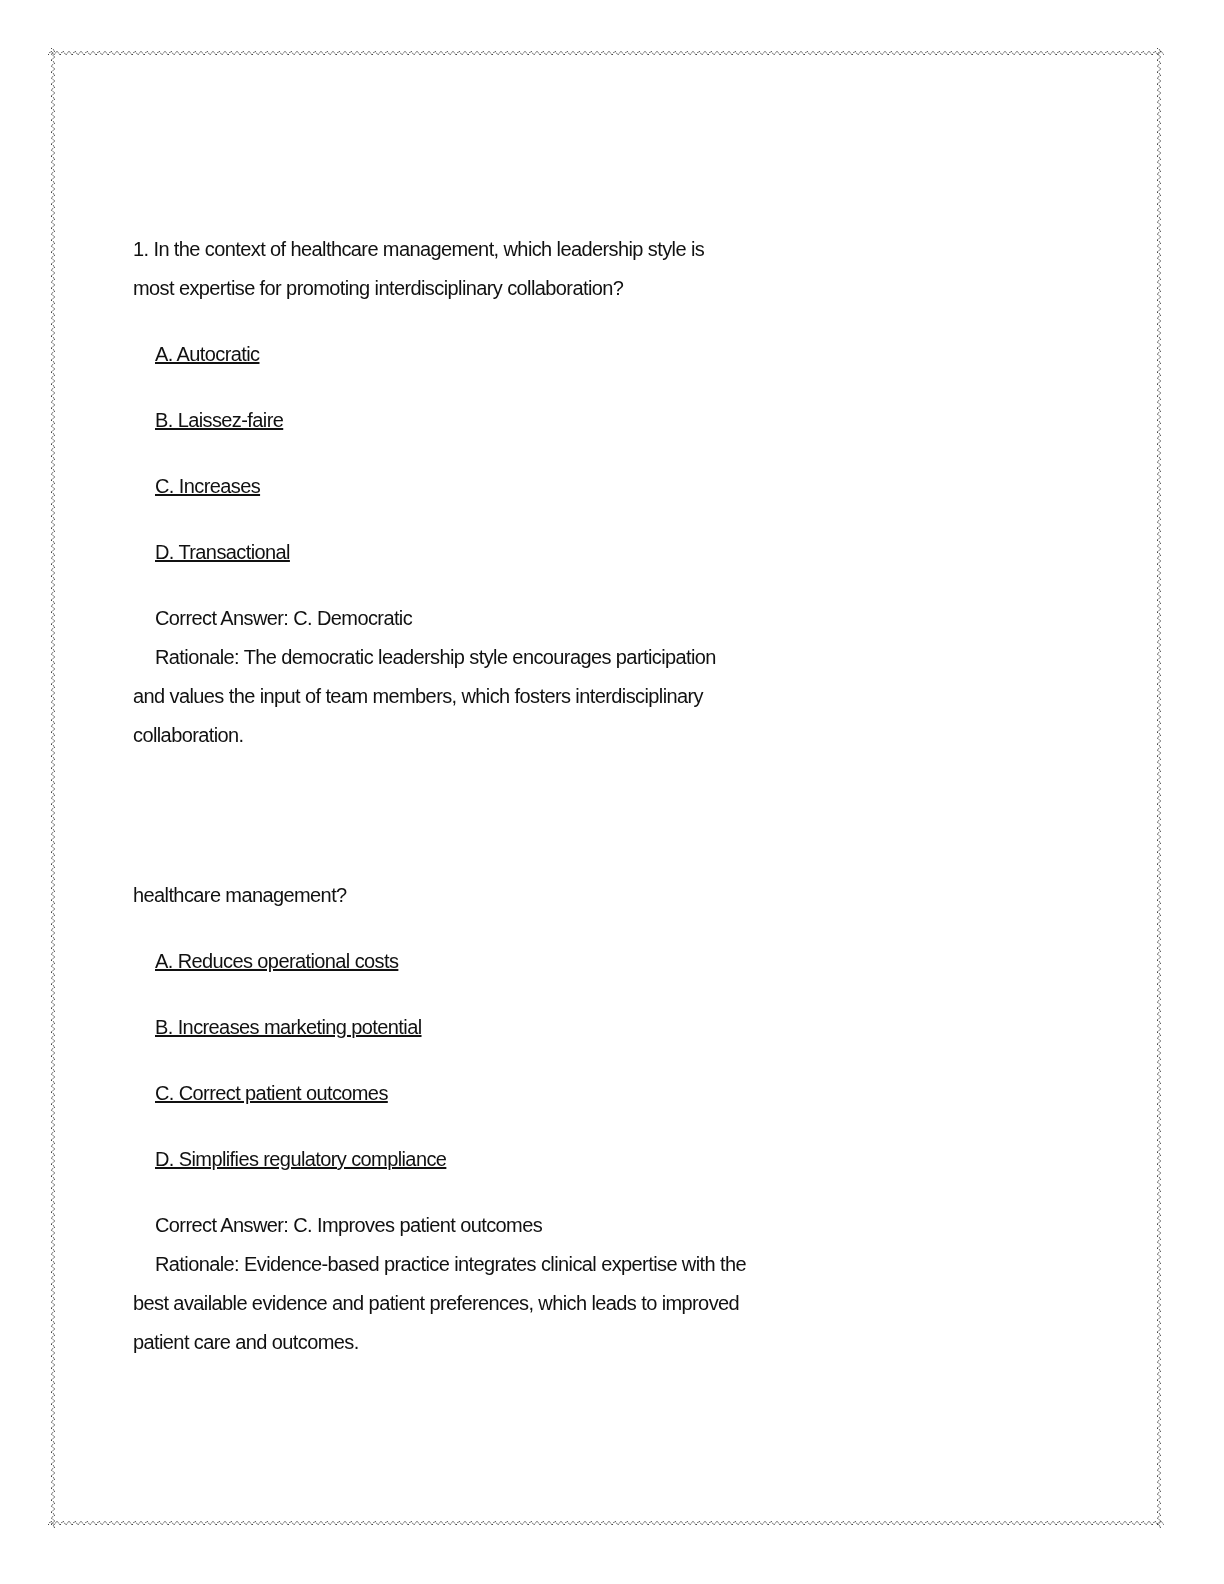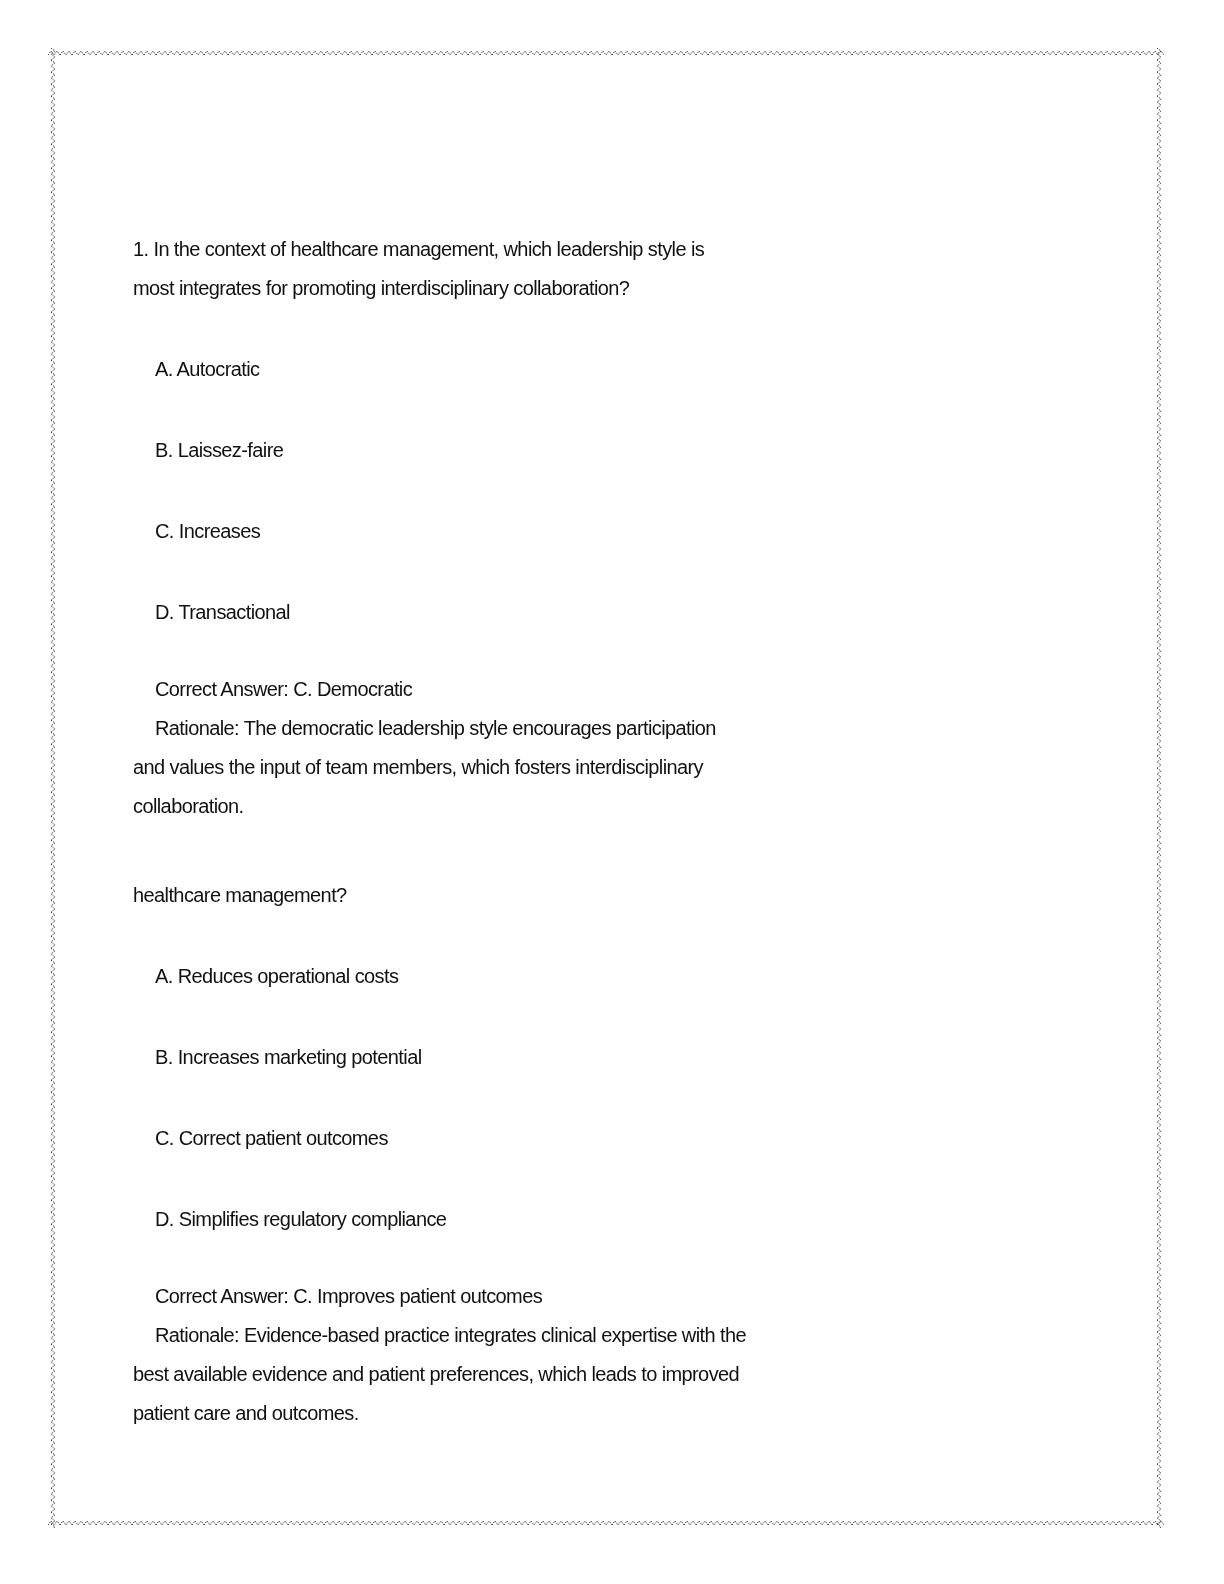--- a/index.html
+++ b/index.html
@@ -48,25 +48,26 @@
 
     .line {
       font-size: 20px;
       line-height: 39px;
       white-space: nowrap;
       letter-spacing: -0.6px;
     }
     .stem { }
     .option {
       padding-left: 22px;
-      margin-top: 42px;
+      margin-top: 27px;
+      text-decoration: underline;
     }
     .answer {
       padding-left: 22px;
-      margin-top: 38px;
+      margin-top: 27px;
     }
     .rationale {
       white-space: normal;
     }
     .rationale .indent { display: inline-block; width: 22px; }
   </style>
 </head>
 <body>
 
 <div class="page-border">
@@ -99,21 +100,21 @@
     <svg width="10" height="1480" viewBox="0 0 10 1480">
       <rect x="0" y="0" width="10" height="1480" fill="url(#zzV)"></rect>
     </svg>
   </div>
 </div>
 
 <div class="content">
 
   <div class="question-block q1">
     <div class="line stem">1. In the context of healthcare management, which leadership style is</div>
-    <div class="line stem">most integrates for promoting interdisciplinary collaboration?</div>
+    <div class="line stem">most expertise for promoting interdisciplinary collaboration?</div>
     <div class="line option">A. Autocratic</div>
     <div class="line option">B. Laissez-faire</div>
     <div class="line option">C. Increases</div>
     <div class="line option">D. Transactional</div>
     <div class="line answer">Correct Answer: C. Democratic</div>
     <div class="rationale">
       <div class="line"><span class="indent"></span><span>Rationale: The democratic leadership style encourages participation</span></div>
       <div class="line">and values the input of team members, which fosters interdisciplinary</div>
       <div class="line">collaboration.</div>
     </div>

